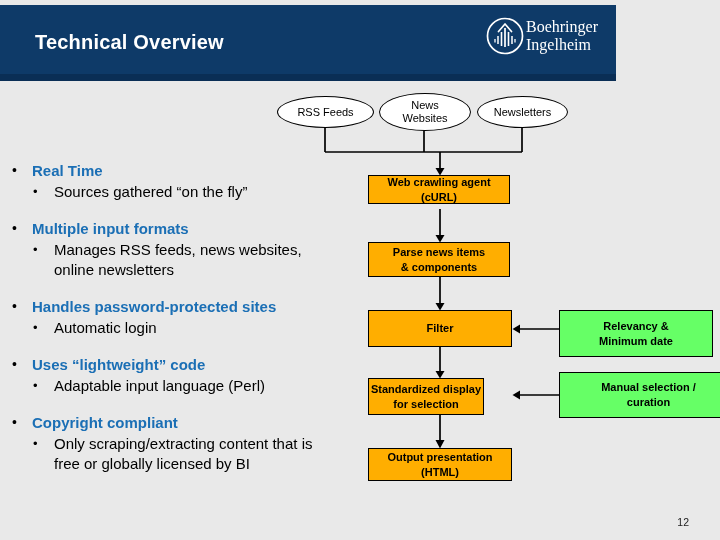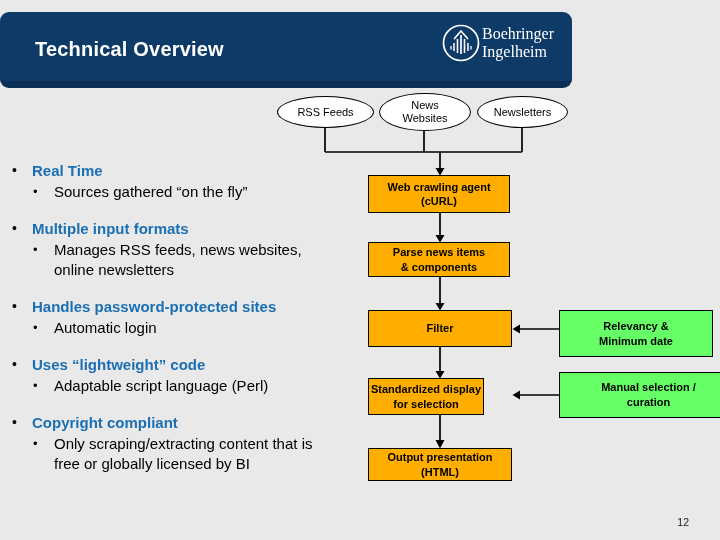--- a/index.html
+++ b/index.html
@@ -6,24 +6,23 @@
   html,body { width:720px; height:540px; }
   body {
     font-family:"Liberation Sans", sans-serif;
     background:var(--body-bg,#e9e9e9);
     position:relative; overflow:hidden;
   }
   .slide { position:absolute; inset:0; }
 
   
   .header {
-    position:absolute; left:0; top:12px; width:572px; height:76px;
+    position:absolute; left:0; top:5px; width:616px; height:76px;
     background:var(--header-bg,#0e3a68);
     border-bottom:7px solid var(--header-border,#0a2e55);
-    border-radius:9px;
   }
   .title {
     position:absolute; left:35px; top:26px;
     color:var(--text-white,#fff); font-size:20px; font-weight:bold; letter-spacing:.2px;
   }
   .logo { position:absolute; right:18px; top:10px; display:flex; align-items:center; }
   .logo-mark svg { display:block; }
   .logo-text { color:var(--text-white,#fff); font-family:"Liberation Serif", serif; font-size:16px; line-height:18px; }
   .logo-text span { display:block; }
 
@@ -44,21 +43,21 @@
     background:#fff; border:1.4px solid #000; border-radius:50%;
     font-size:11px; line-height:1.15; color:#000;
   }
   .oval-rss  { left:277px; top:96px; width:97px; height:32px; }
   .oval-news { left:379px; top:93px; width:92px; height:38px; }
   .oval-newsletters { left:477px; top:96px; width:91px; height:32px; }
   .step {
     background:var(--process-orange,#ffae00); border:1.4px solid #000;
     font-size:11px; font-weight:bold; line-height:1.3; color:#000;
   }
-  .step-1 { left:368px; top:175px; width:142px; height:38px; }
+  .step-1 { left:368px; top:175px; width:142px; height:29px; }
   .step-2 { left:368px; top:242px; width:142px; height:35px; }
   .step-3 { left:368px; top:310px; width:144px; height:37px; }
   .step-4 { left:368px; top:378px; width:116px; height:37px;align-items:center; }
   .step-5 { left:368px; top:448px; width:144px; height:33px; }
   .side {
     background:var(--input-green,#66ff66); border:1.4px solid #000;
     font-size:11px; font-weight:bold; line-height:1.35; color:#000;
   }
   .side-1 { left:559px; top:310px; width:154px; height:47px; }
   .side-2 { left:559px; top:372px; width:179px; height:46px; }
@@ -129,21 +128,21 @@
       </div>
     </div>
 
     <div class="group">
       <div class="h-row">
         <span class="h-dot">•</span>
         <span class="h-text">Uses “lightweight” code</span>
       </div>
       <div class="s-row">
         <span class="s-dot">•</span>
-        <span class="s-text">Adaptable script language (Perl)</span>
+        <span class="s-text">Adaptable input language (Perl)</span>
       </div>
     </div>
 
     <div class="group">
       <div class="h-row">
         <span class="h-dot">•</span>
         <span class="h-text">Copyright compliant</span>
       </div>
       <div class="s-row">
         <span class="s-dot">•</span>

